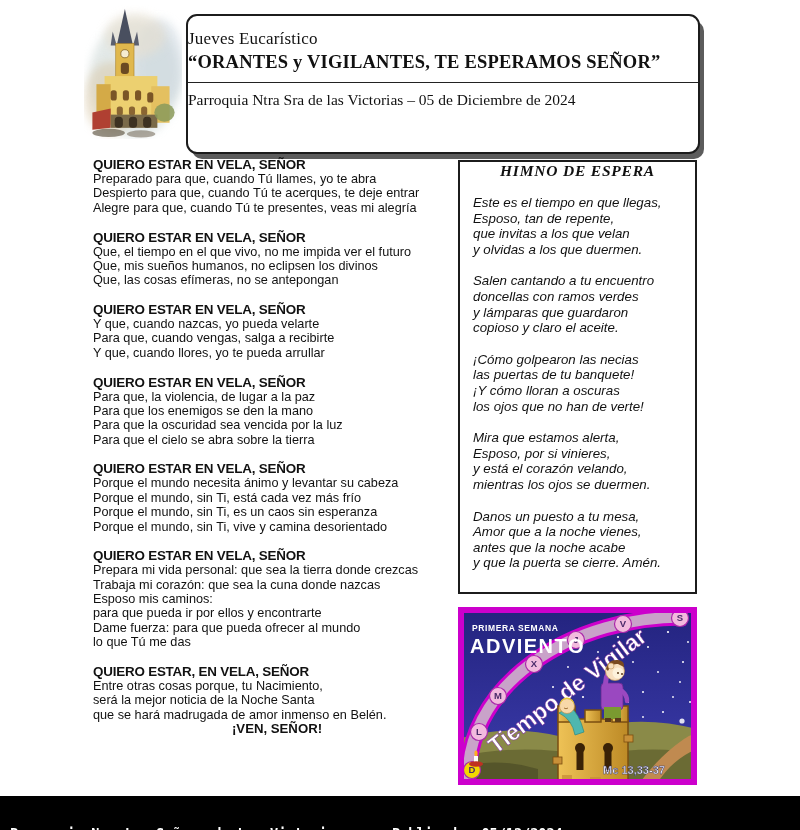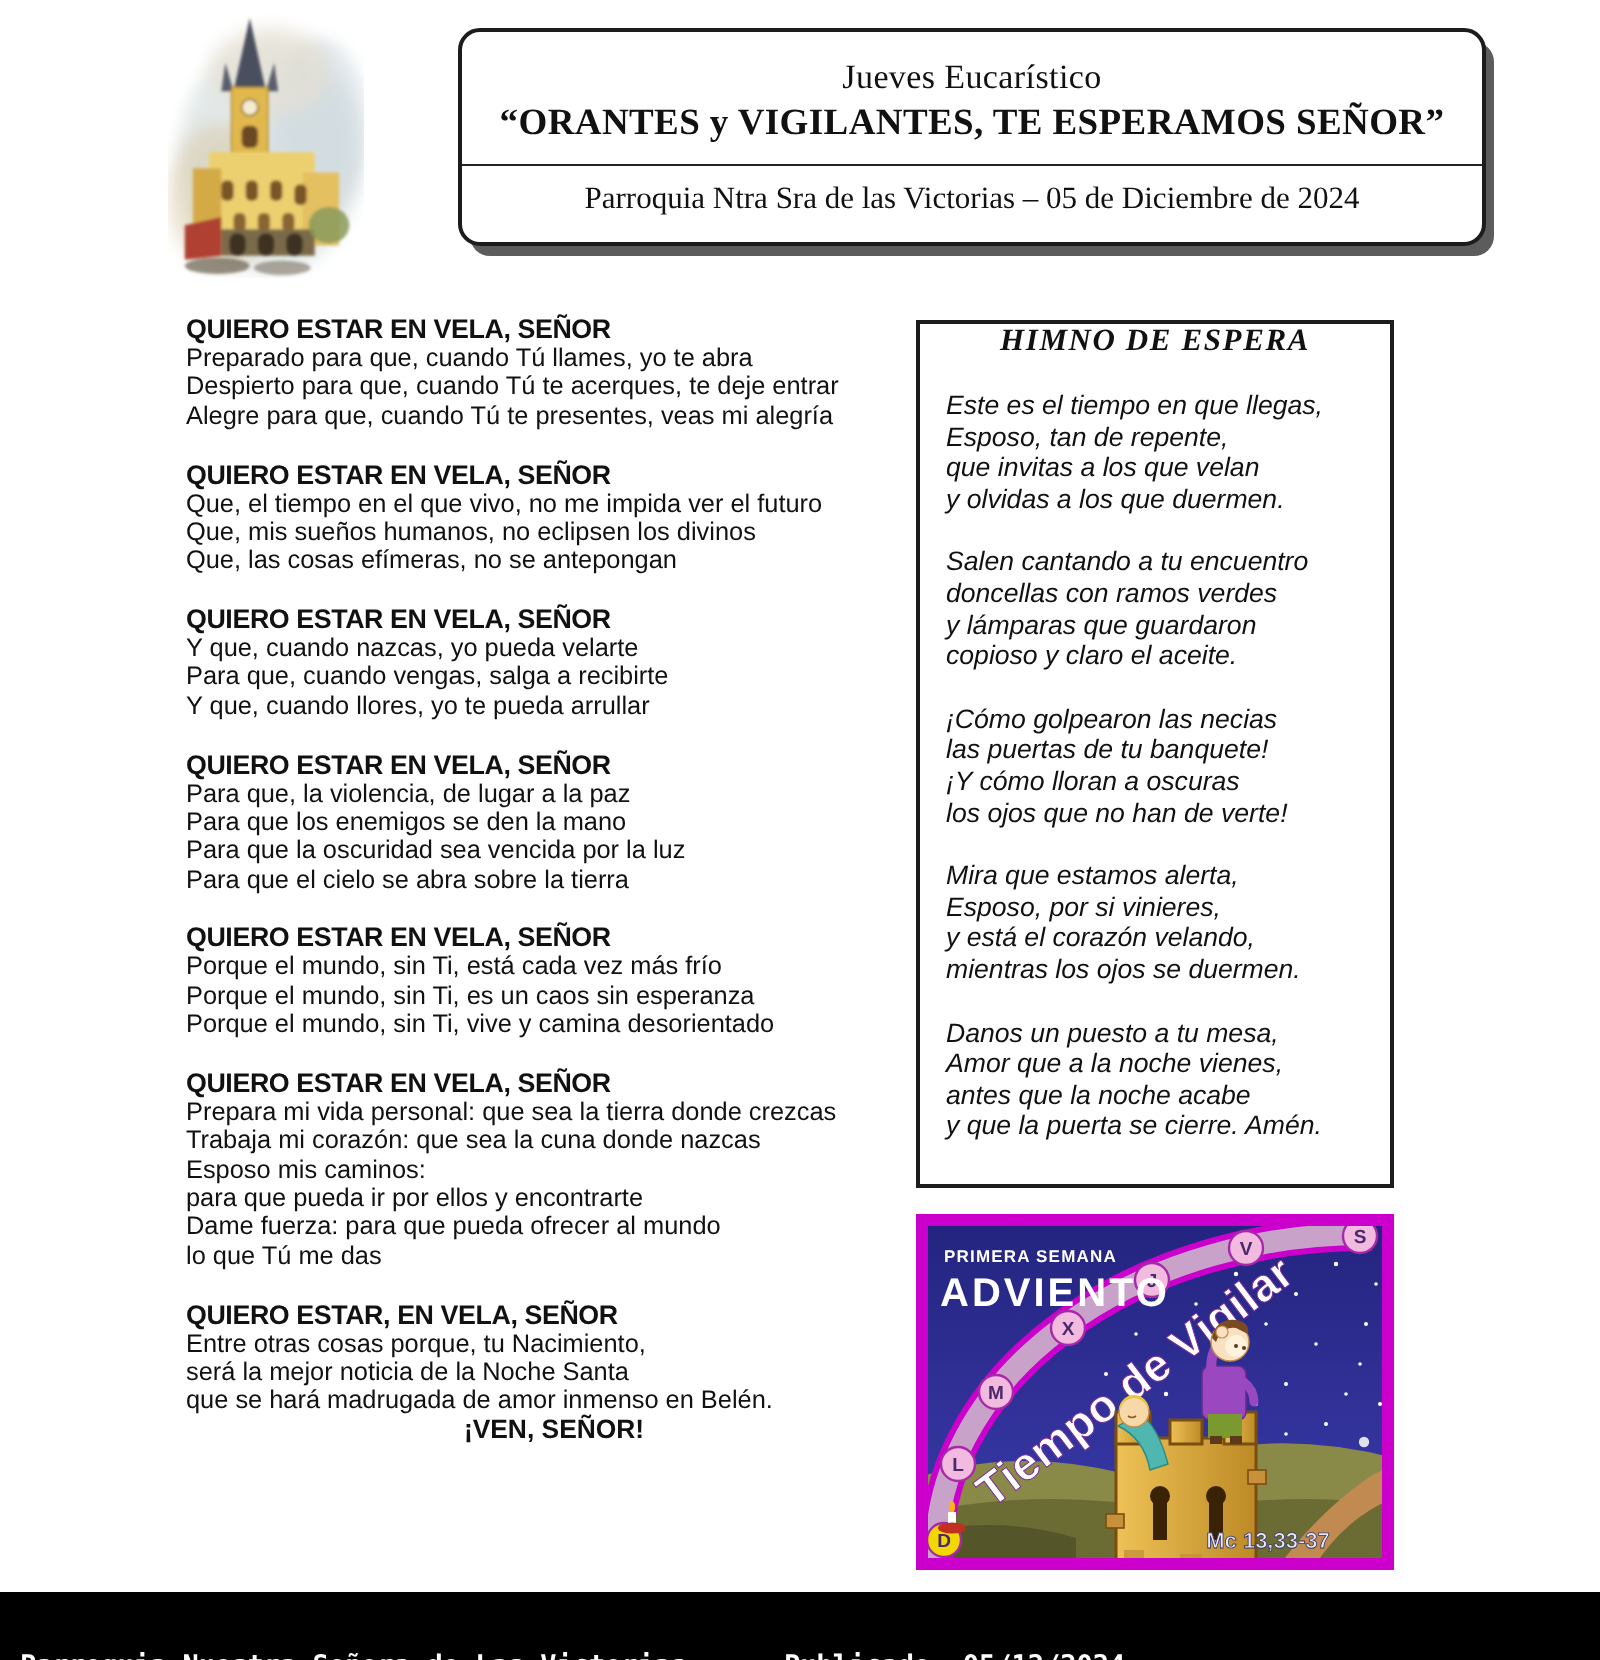--- a/index.html
+++ b/index.html
@@ -6,26 +6,25 @@
   html,body { background: #ffffff; }
   .page {
     position: relative; width: 800px; height: 830px;
     background: #ffffff; overflow: hidden;
     font-family: "Liberation Sans", sans-serif; color: #111;
   }
   
   .church-art { position: absolute; left: 84px; top: 5px; width: 98px; height: 134px; }
   
   .header-box {
-    position: absolute; left: 186px; top: 14px; width: 514px; height: 109px;
+    position: absolute; left: 186px; top: 14px; width: 514px; height: 140px;
     background: #fff; border: 2.5px solid #1c1c1c; border-radius: 11px;
     box-shadow: 5px 6px 0 -1px #5c5c5c;
-    text-align: center; font-family: "Liberation Serif", serif;
+    text-align: left; font-family: "Liberation Serif", serif;
     padding-top: 13px;
-    margin-left: 43px;
   }
   .header-line1 { font-size: 17px; letter-spacing: 0.2px; }
   .header-line2 { font-size: 18.5px; font-weight: bold; margin-top: 3px; letter-spacing: 0.2px; }
   .header-divider { border-top: 1.5px solid #222; margin-top: 9px; }
   .header-line3 { font-size: 15.5px; margin-top: 8px; }
   
   .left-col { position: absolute; left: 93px; top: 157px; width: 368px; }
   .stanza { margin-bottom: 14.5px; }
   .stanza-heading {
     font-weight: bold; font-size: 13.4px; letter-spacing: -0.2px;
@@ -135,20 +134,21 @@
       </div>
       <div class="stanza">
         <div class="stanza-heading">QUIERO ESTAR EN VELA, SEÑOR</div>
         <div class="stanza-line">Para que, la violencia, de lugar a la paz</div>
         <div class="stanza-line">Para que los enemigos se den la mano</div>
         <div class="stanza-line">Para que la oscuridad sea vencida por la luz</div>
         <div class="stanza-line">Para que el cielo se abra sobre la tierra</div>
       </div>
       <div class="stanza">
         <div class="stanza-heading">QUIERO ESTAR EN VELA, SEÑOR</div>
+        <div class="stanza-line">Porque el mundo necesita ánimo y levantar su cabeza</div>
         <div class="stanza-line">Porque el mundo, sin Ti, está cada vez más frío</div>
         <div class="stanza-line">Porque el mundo, sin Ti, es un caos sin esperanza</div>
         <div class="stanza-line">Porque el mundo, sin Ti, vive y camina desorientado</div>
       </div>
       <div class="stanza">
         <div class="stanza-heading">QUIERO ESTAR EN VELA, SEÑOR</div>
         <div class="stanza-line">Prepara mi vida personal: que sea la tierra donde crezcas</div>
         <div class="stanza-line">Trabaja mi corazón: que sea la cuna donde nazcas</div>
         <div class="stanza-line">Esposo mis caminos:</div>
         <div class="stanza-line">para que pueda ir por ellos y encontrarte</div>

